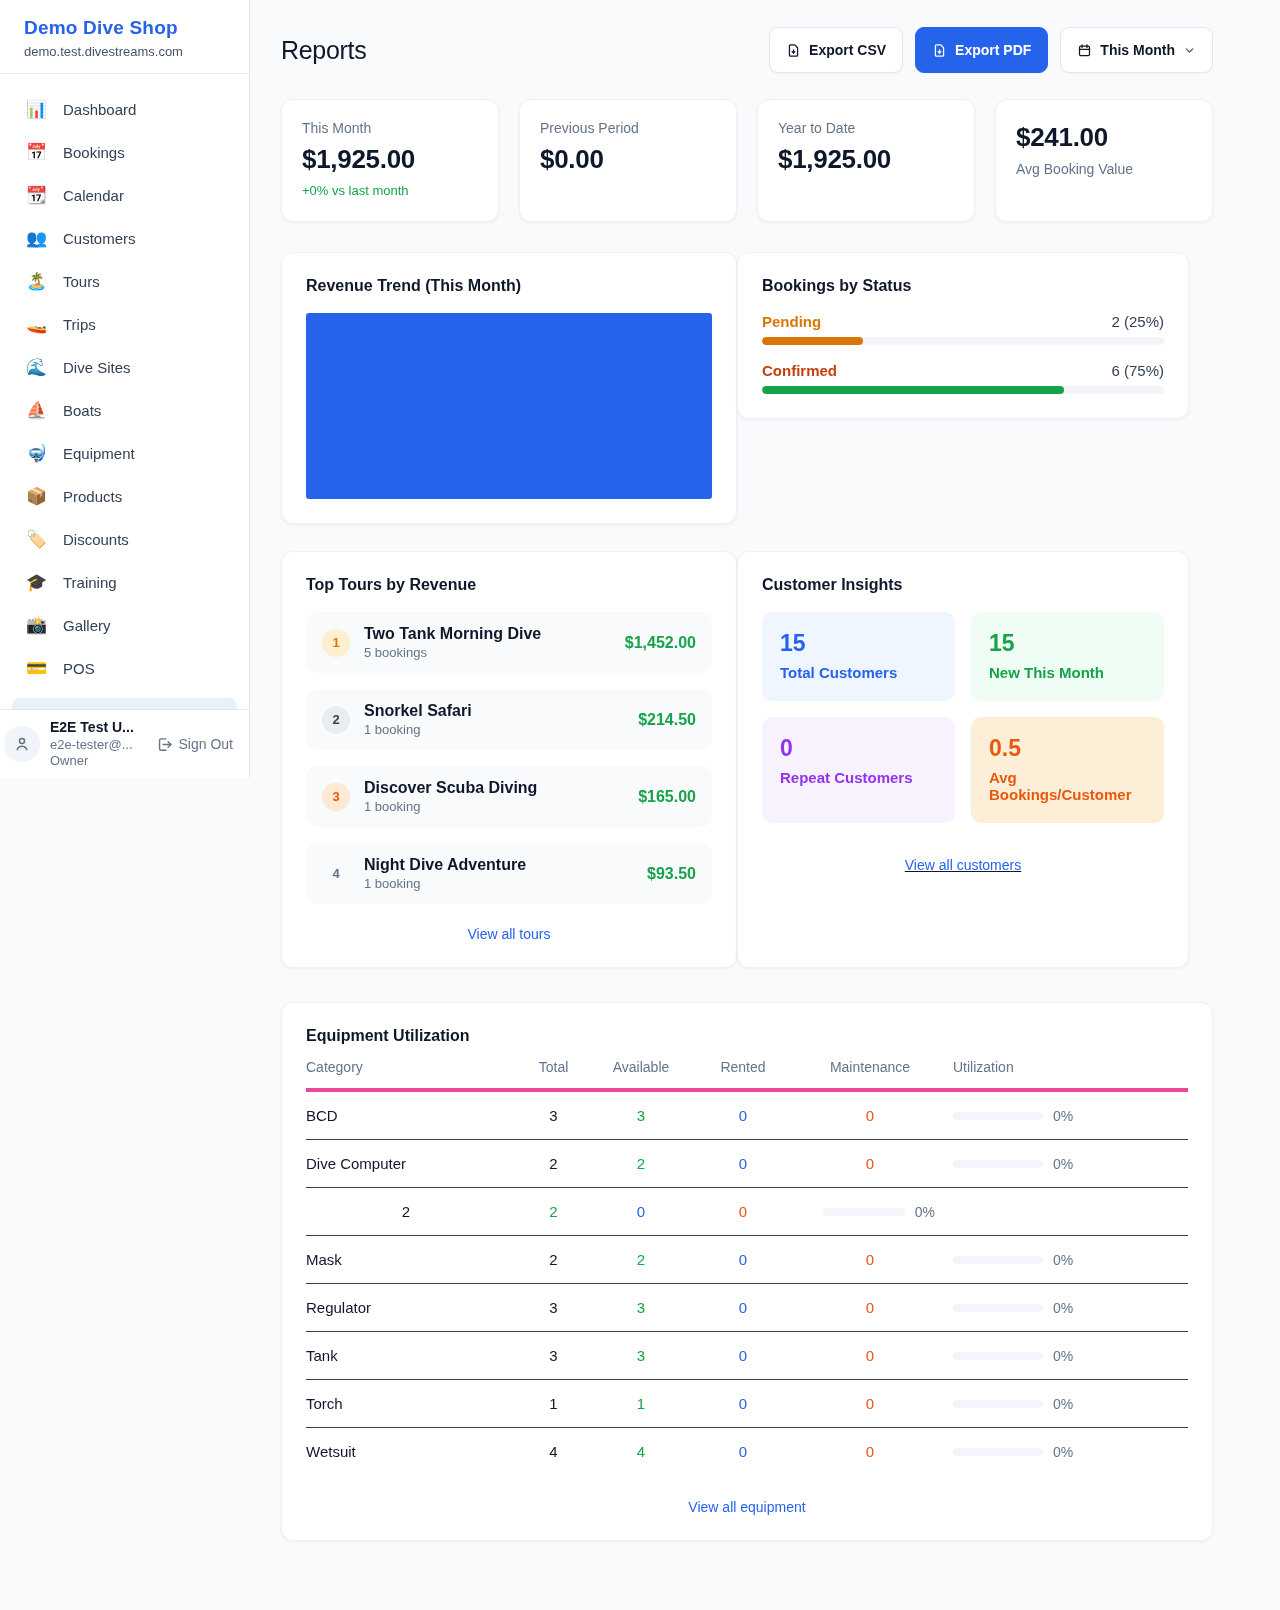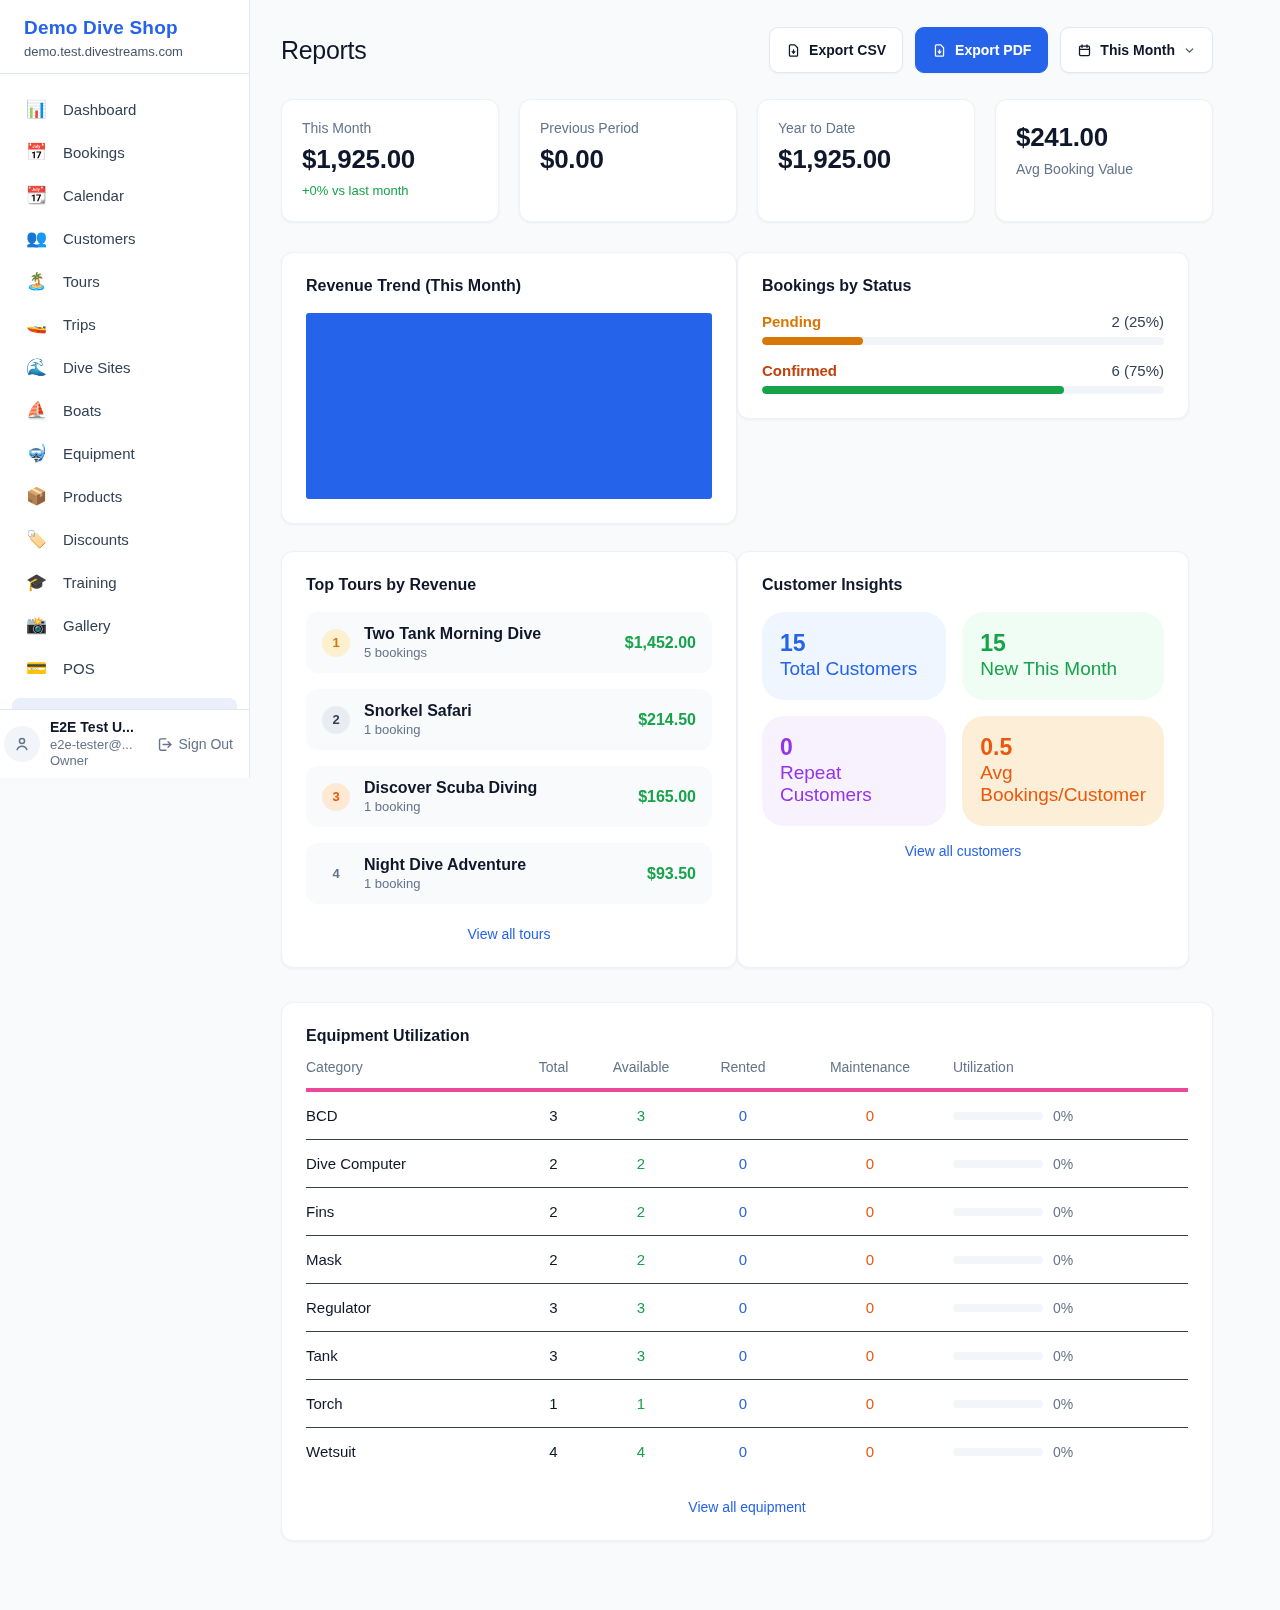--- a/index.html
+++ b/index.html
@@ -116,28 +116,28 @@
   .badge-bronze { background: #ffe9d4; color: #ea580c; }
   .badge-plain  { background: transparent; color: #64748b; }
   .tour-info { display: flex; flex-direction: column; gap: 2px; min-width: 0; }
   .tour-name { font-size: 16px; font-weight: 600; color: #0f172a; }
   .tour-bookings { font-size: 13px; color: #64748b; }
   .tour-amount { margin-left: auto; font-size: 16px; font-weight: 700; color: #16a34a; }
 
   .view-all { text-align: center; }
   .view-all a { color: #2563eb; font-size: 14px; cursor: pointer; }
   .va-tours { margin-top: 21px; }
-  .va-customers { margin-top: 16px; }
+  .va-customers { margin-top: 33px; text-decoration: underline; }
   .va-equipment { margin-top: 23px; }
 
   
   .tiles { display: grid; grid-template-columns: 1fr 1fr; gap: 16px; margin-top: 18px; }
-  .tile { border-radius: 22px; padding: 18px 18px 20px; }
+  .tile { border-radius: 10px; padding: 18px 18px 20px; }
   .tile-value { font-size: 23px; font-weight: 800; }
-  .tile-label { margin-top: 1px; font-size: 19px; font-weight: 400; }
+  .tile-label { margin-top: 7px; font-size: 15px; font-weight: 700; }
   .tile-blue   { background: #eff6ff; } .tile-blue .tile-value, .tile-blue .tile-label   { color: #2563eb; }
   .tile-green  { background: #f0fdf4; } .tile-green .tile-value, .tile-green .tile-label { color: #16a34a; }
   .tile-purple { background: #f7f2fd; } .tile-purple .tile-value, .tile-purple .tile-label { color: #9333ea; }
   .tile-orange { background: #fdeed8; } .tile-orange .tile-value, .tile-orange .tile-label { color: #ea580c; }
 
   
   .equipment { margin-top: 34px; }
   .eq-grid {
     display: grid;
     grid-template-columns: 200px 95px 80px 124px 130px 1fr;
@@ -433,21 +433,20 @@
        <div class="eq-td c-blue">0</div>
        <div class="eq-td c-orange">0</div>
        <div class="eq-td eq-util">
          <span class="util-track">
            <span class="util-fill" style="width:0%"></span>
          </span>
          <span class="util-pct">0%</span>
        </div>
      </div>
           <div class="eq-grid eq-row">
-       <div class="eq-td eq-cat">Fins</div>
        <div class="eq-td">2</div>
        <div class="eq-td c-green">2</div>
        <div class="eq-td c-blue">0</div>
        <div class="eq-td c-orange">0</div>
        <div class="eq-td eq-util">
          <span class="util-track">
            <span class="util-fill" style="width:0%"></span>
          </span>
          <span class="util-pct">0%</span>
        </div>

